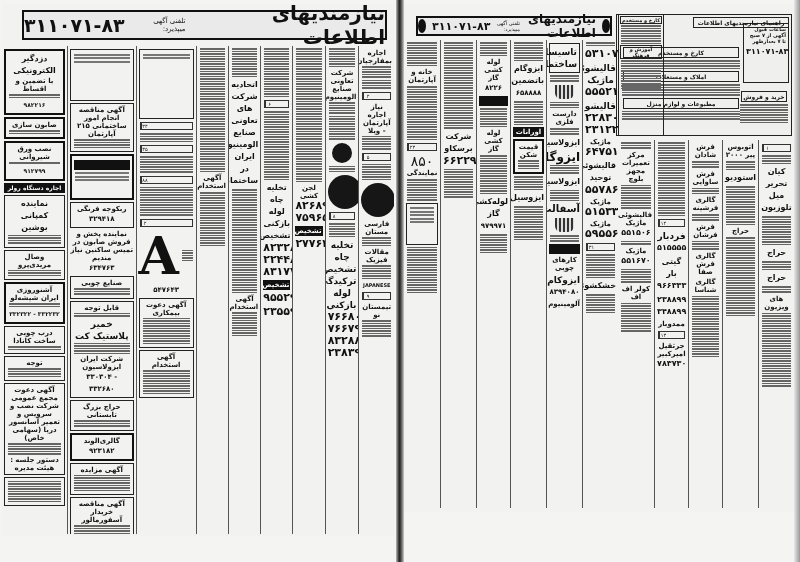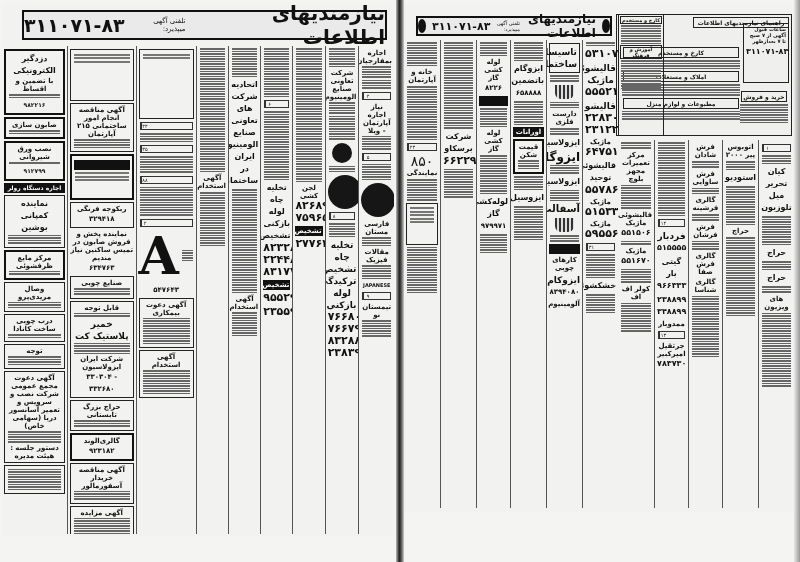--- a/index.html
+++ b/index.html
@@ -703,34 +703,34 @@
               <span></span>
               <span></span>
               <span></span>
             </div>
           </div>
         <div class="ad boxed2">
             <div class="h">گالری‌الوند</div>
             <div class="num" style="font-size:7px">۹۲۳۱۸۲</div>
           </div>
         <div class="ad boxed">
+            <div class="h">آگهی مزایده</div>
+            <div class="lines dense">
+              <span></span>
+              <span></span>
+              <span></span>
+              <span></span>
+              <span></span>
+              <span></span>
+              <span></span>
+            </div>
+          </div>
+        <div class="ad boxed">
             <div class="h">آگهی مناقصه خریدار آسفورمالور</div>
             <div class="lines dense">
-              <span></span>
-              <span></span>
-              <span></span>
-              <span></span>
-            </div>
-          </div>
-        <div class="ad boxed">
-            <div class="h">آگهی مزایده</div>
-            <div class="lines dense">
-              <span></span>
-              <span></span>
-              <span></span>
               <span></span>
               <span></span>
               <span></span>
               <span></span>
             </div>
           </div>
       </div>
 
       <div class="col" style="width:78px;">
         <div class="ad boxed2">
@@ -761,34 +761,35 @@
           </div>
         <div class="ad boxed">
             <div class="big" style="font-size:8px">نماینده کمپانی بوشین</div>
             <div class="lines dense">
               <span></span>
               <span></span>
               <span></span>
               <span></span>
             </div>
           </div>
-        <div class="ad boxed2">
-            <div class="h">مرکز مایع ظرفشوئی</div>
-            <div class="lines dense">
-              <span></span>
-              <span></span>
-            </div>
-          </div>
         <div class="ad boxed">
             <div class="h">وصال مریدی‌پرو</div>
             <div class="lines dense">
               <span></span>
               <span></span>
               <span></span>
             </div>
+          </div>
+        <div class="ad boxed2">
+            <div class="h">آشنوروزی ایران شیشه‌لو</div>
+            <div class="lines dense">
+              <span></span>
+              <span></span>
+            </div>
+            <div class="num" style="font-size:6px">۳۳۲۳۲۲ - ۳۳۲۲۳۲</div>
           </div>
         <div class="ad boxed">
             <div class="h">درب چوبی ساخت کانادا</div>
             <div class="lines dense">
               <span></span>
               <span></span>
             </div>
           </div>
         <div class="ad boxed">
             <div class="h">توجه</div>

